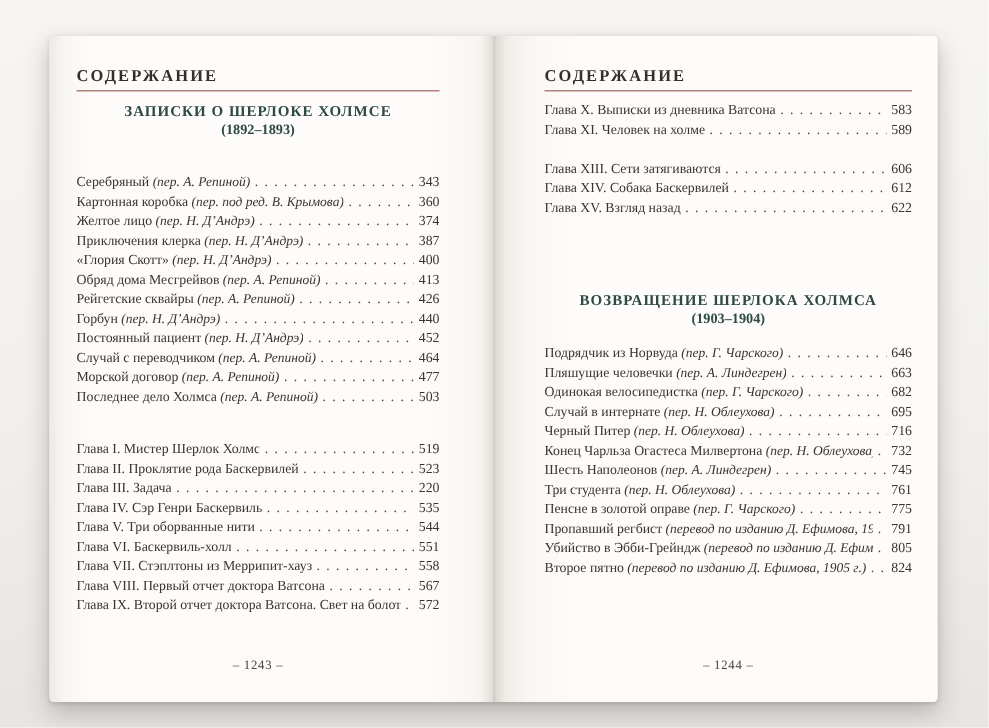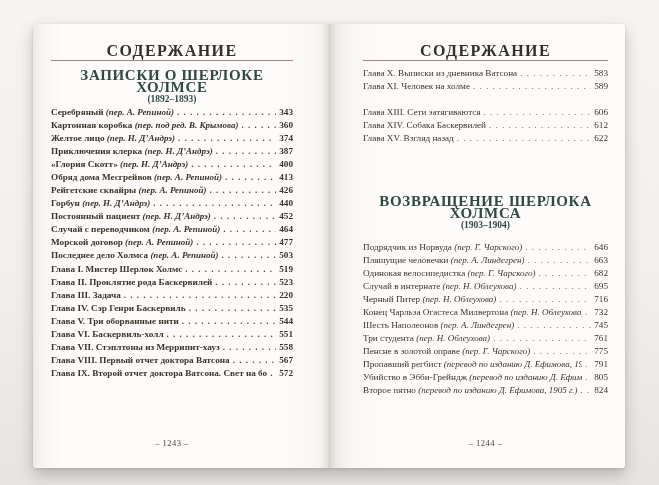--- a/index.html
+++ b/index.html
@@ -27,33 +27,33 @@
   .gutter{
     position:absolute;left:50%;top:0;bottom:0;width:16px;transform:translateX(-50%);
     background:linear-gradient(to right,rgba(95,85,74,0) 0%,rgba(95,85,74,.10) 42%,rgba(95,85,74,.16) 50%,rgba(95,85,74,.05) 62%,rgba(95,85,74,0) 100%);
     pointer-events:none;
   }
   .content{position:absolute;top:0;bottom:0;color:#3a342c;}
   .page.left  .content{left:18px;right:36px;}
   .page.right .content{left:34px;right:17px;}
 
   .toc-header{
-    margin-top:20px;text-align:center;font-weight:bold;
-    font-size:16px;line-height:14px;letter-spacing:1.4px;color:#33302a;
+    margin-top:20px;font-weight:bold;
+    font-size:11px;line-height:14px;letter-spacing:1.4px;color:#33302a;
   }
   .rule{margin-top:2px;border-top:1px solid #b3807d;height:0;}
 
   .block-section{text-align:center;color:#2e4a43;}
-  .section-title{font-weight:bold;font-size:15px;line-height:12px;letter-spacing:.7px;}
+  .section-title{font-weight:bold;font-size:10px;line-height:12px;letter-spacing:.7px;}
   .section-line{font-size:9.5px;line-height:12px;}
   .section-line.years{font-weight:bold;}
   .section-line.translator{font-style:italic;}
 
   [data-page="left"]  .block-section:first-child{margin-top:8px;}
-  [data-page="left"]  .block-entries{margin-top:1px;font-weight:bold;}
+  [data-page="left"]  .block-entries{margin-top:22px;}
   [data-page="left"]  .block-section{margin-top:20px;}
   [data-page="right"] .block-entries:first-child{margin-top:6px;}
   [data-page="right"] .block-section{margin-top:50px;}
   [data-page="right"] .block-section + .block-entries{margin-top:10px;}
 
   .entry{
     display:flex;align-items:baseline;height:13px;line-height:13px;
     font-size:9.2px;white-space:nowrap;overflow:hidden;
   }
   .entry-title{flex:0 1 auto;overflow:hidden;}

